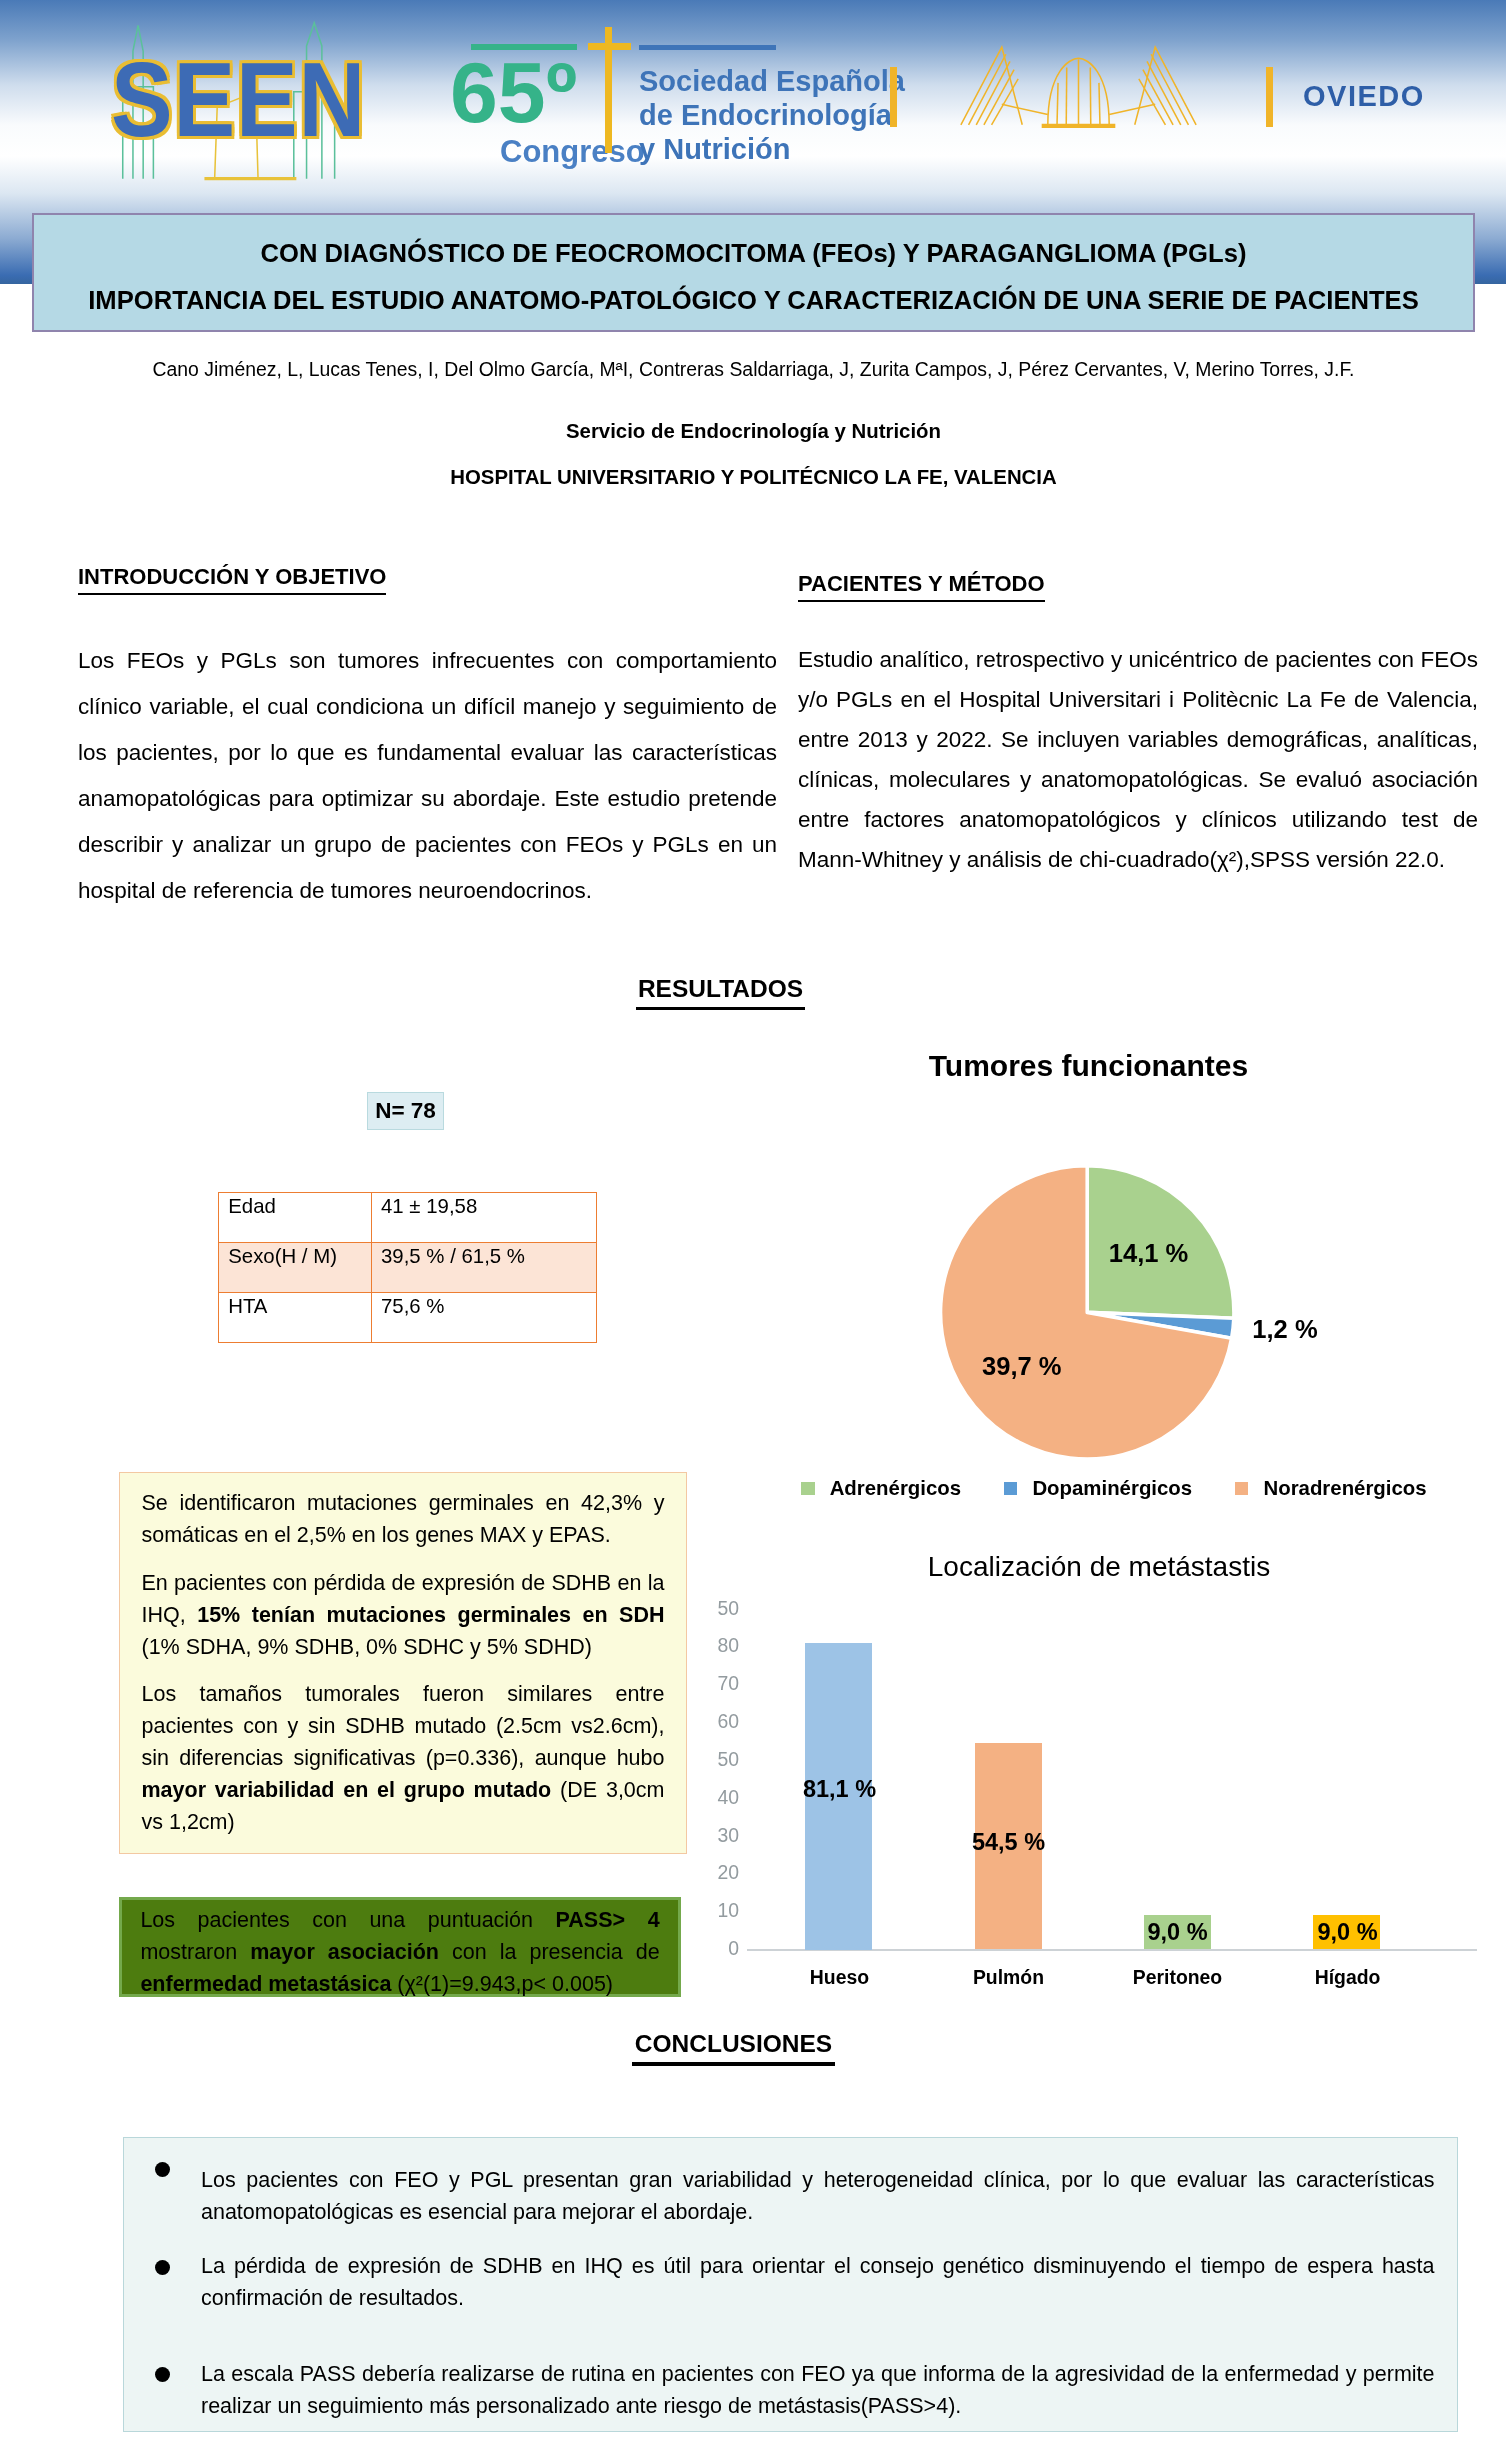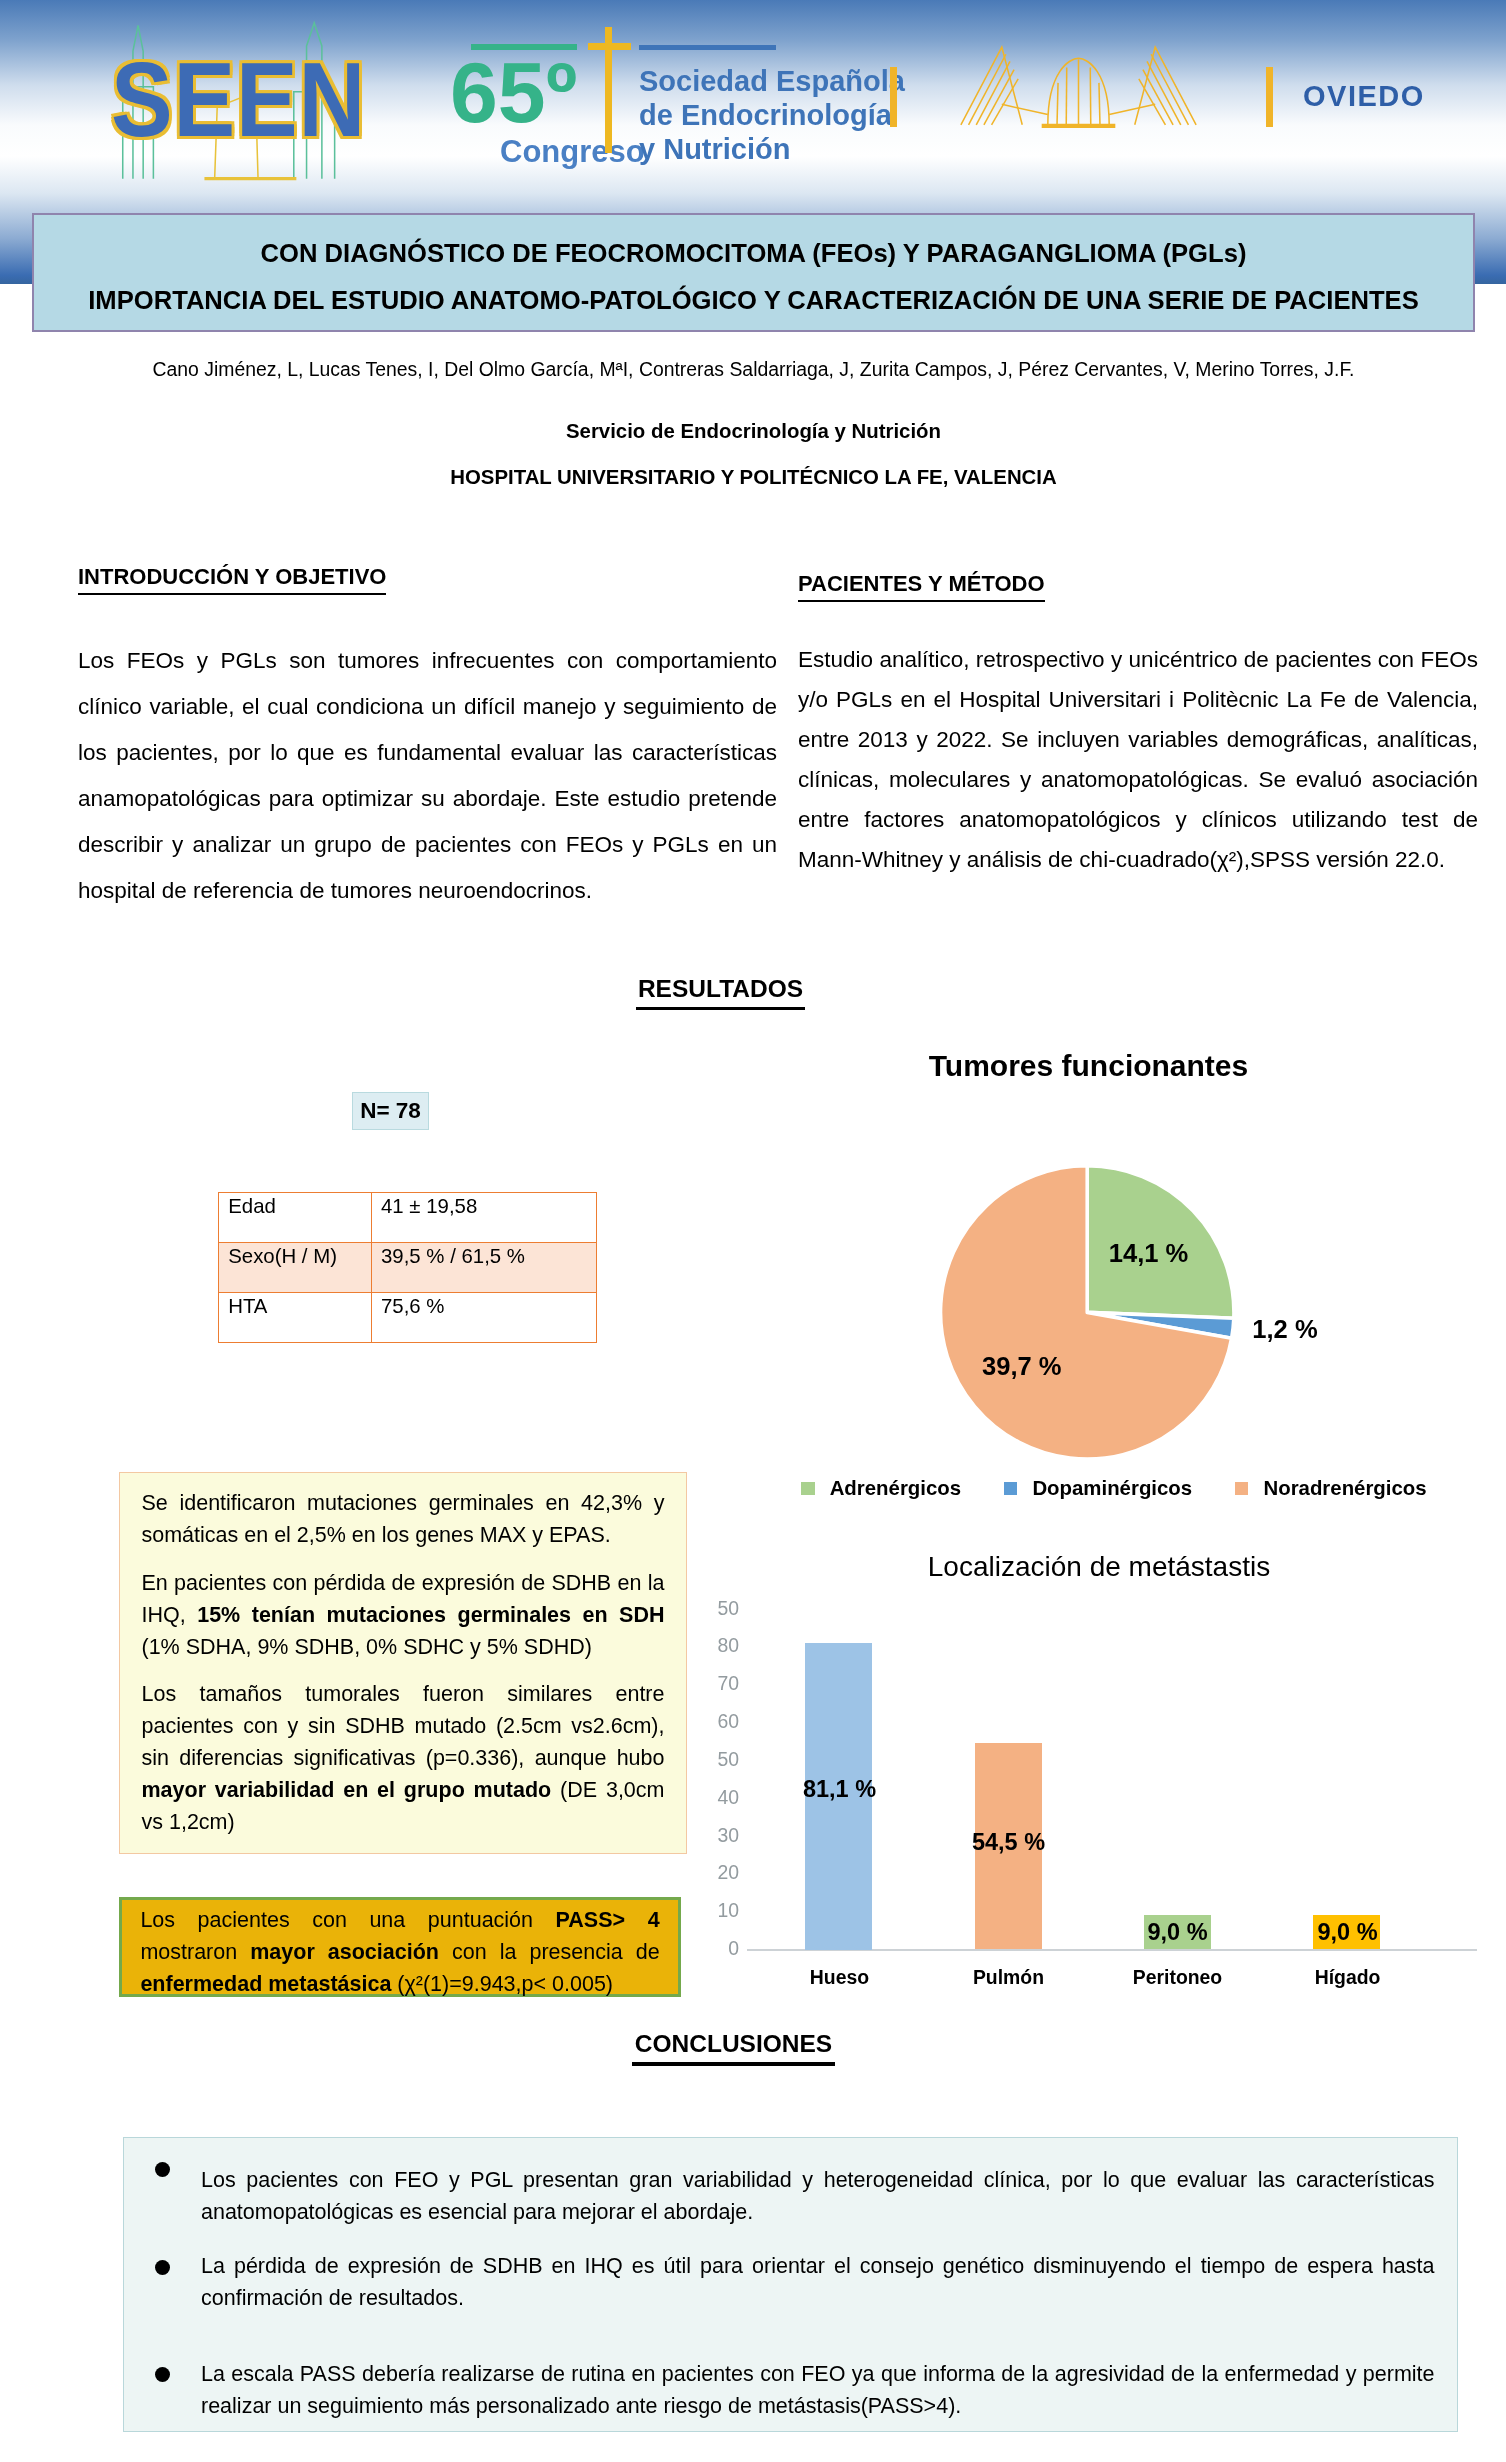--- a/index.html
+++ b/index.html
@@ -36,38 +36,38 @@
   
   .sec-heading{position:absolute;font-size:22px;font-weight:700;}
   .sec-heading span{border-bottom:2.6px solid #000;padding-bottom:4.1px;}
   .intro-body{position:absolute;left:78px;top:638px;width:699px;font-size:22.5px;line-height:46px;text-align:justify;}
   .methods-body{position:absolute;left:798px;top:640px;width:680px;font-size:22.5px;line-height:40px;text-align:justify;}
 
   
   .resultados{position:absolute;left:552px;top:975px;width:337px;text-align:center;font-size:24.5px;font-weight:700;}
   .resultados span{border-bottom:3.6px solid #000;padding:0 2px 5.1px 2px;}
   .pie-title{position:absolute;left:884px;top:1049px;width:409px;text-align:center;font-size:30px;font-weight:700;}
-  .n-box{position:absolute;left:352px;top:1092px;width:77px;height:38px;background:#ddedf2;border:1.5px solid #b9dadf;
+  .n-box{position:absolute;left:367px;top:1092px;width:77px;height:38px;background:#ddedf2;border:1.5px solid #b9dadf;
     box-sizing:border-box;display:flex;align-items:center;justify-content:center;font-size:22.5px;font-weight:700;}
   .ptable{position:absolute;left:218px;top:1192px;width:379px;border-collapse:collapse;}
   .ptable td{border:1.5px solid #ed7d31;font-size:20.4px;height:47px;padding:2px 0 0 9.2px;vertical-align:top;}
   .ptable tr:nth-child(even) td{background:#fce4d6;}
   .ptable td.val{width:215px;}
   .pie-svg{position:absolute;left:939px;top:1159px;width:460px;height:317px;overflow:visible;}
   .pie-label{font-size:50px;font-weight:700;fill:#000;font-family:"Liberation Sans",sans-serif;}
   .legend{position:absolute;left:736px;top:1477px;width:756px;display:flex;justify-content:center;gap:43px;align-items:center;}
   .legend-item{display:flex;align-items:center;gap:15px;}
   .legend-swatch{width:13.3px;height:13.3px;}
   .legend-label{font-size:20.4px;font-weight:700;}
 
   
   .yellow-box{position:absolute;left:119px;top:1472px;width:568px;height:382px;background:#fbfbdc;
     border:1.5px solid #f3c8a2;box-sizing:border-box;padding:14.3px 21.5px 0 21.5px;}
   .yellow-box p{margin:0 0 15.3px 0;font-size:21.5px;line-height:32px;text-align:justify;}
-  .green-box{position:absolute;left:119px;top:1897px;width:562px;height:100px;background:#eab308;
+  .green-box{position:absolute;left:119px;top:1897px;width:562px;height:100px;background:#4d7c0f;
     border:3.1px solid #74a94c;box-sizing:border-box;padding:4.1px 18.4px 0 18.4px;}
   .green-box p{margin:0;font-size:21.5px;line-height:32px;text-align:justify;}
 
   
   .loc-title{position:absolute;left:869px;top:1551px;width:460px;text-align:center;font-size:28px;font-weight:400;}
   .ytick{position:absolute;left:690px;width:49px;text-align:right;font-size:19.4px;color:#939b9f;}
   .axis-line{position:absolute;left:747px;top:1949px;width:730px;height:1.5px;background:#cdd2d6;}
   .bar{position:absolute;}
   .bar-vlabel{position:absolute;height:31px;display:flex;align-items:center;justify-content:center;
     font-size:23.5px;font-weight:700;white-space:nowrap;}

